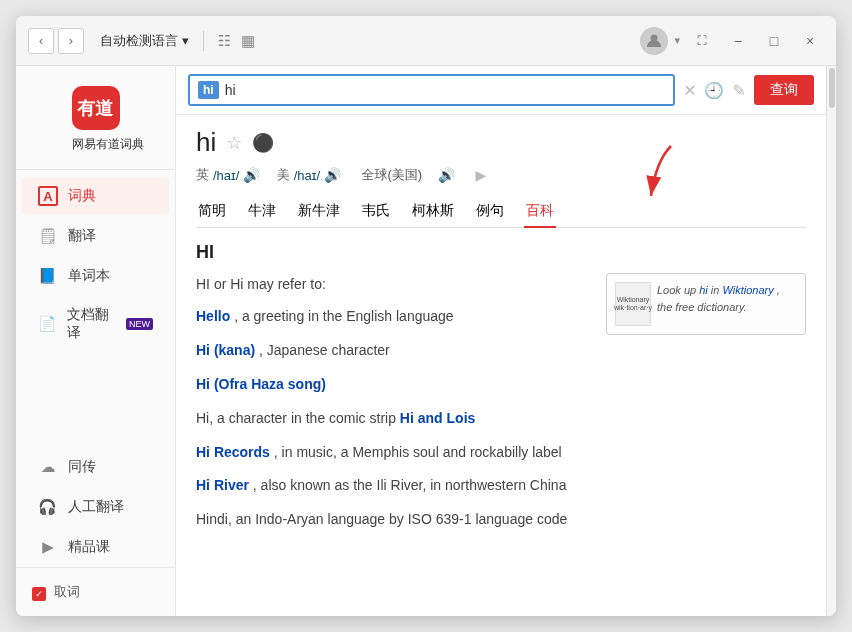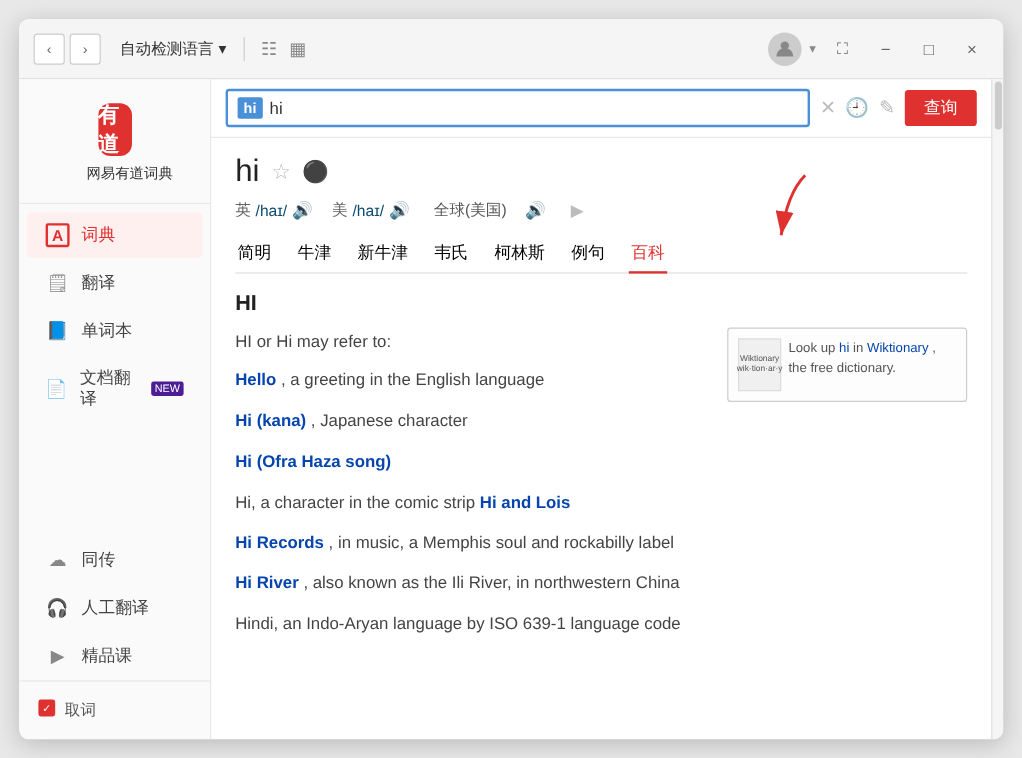--- a/index.html
+++ b/index.html
@@ -106,21 +106,21 @@
     }
     .logo-area {
       display: flex;
       flex-direction: column;
       align-items: center;
       padding: 10px 0 16px;
       border-bottom: 1px solid #e8e8e8;
       margin-bottom: 6px;
     }
     .logo-box {
-      width: 28px; height: 44px;
+      width: 48px; height: 44px;
       background: #e03131;
       border-radius: 10px;
       display: flex; align-items: center; justify-content: center;
       color: white;
       font-size: 18px;
       font-weight: bold;
       margin-bottom: 6px;
     }
     .logo-text {
       font-size: 12px;
@@ -149,21 +149,21 @@
       color: #888;
     }
     .sidebar-item.active .si-icon { color: #e03131; }
     .sidebar-spacer { flex: 1; }
     .sidebar-bottom {
       border-top: 1px solid #e8e8e8;
       padding: 8px 0;
     }
     .sidebar-bottom-item {
       display: flex;
-      align-items: flex-start;
+      align-items: flex-end;
       gap: 8px;
       padding: 7px 16px;
       cursor: pointer;
       font-size: 13px;
       color: #555;
     }
     .check-icon {
       width: 14px; height: 14px;
       border-radius: 2px;
       background: #e03131;
@@ -333,20 +333,21 @@
       border: 1px solid #ddd;
       padding: 2px;
       font-size: 8px;
       color: #666;
       flex-shrink: 0;
     }
     .wiki-text {
       font-size: 11px;
       line-height: 1.5;
       color: #555;
+      font-style: italic;
     }
     .wiki-link {
       color: #0645ad;
       text-decoration: none;
       cursor: pointer;
     }
     .encyclo-item {
       font-size: 14px;
       color: #444;
       margin-bottom: 10px;

